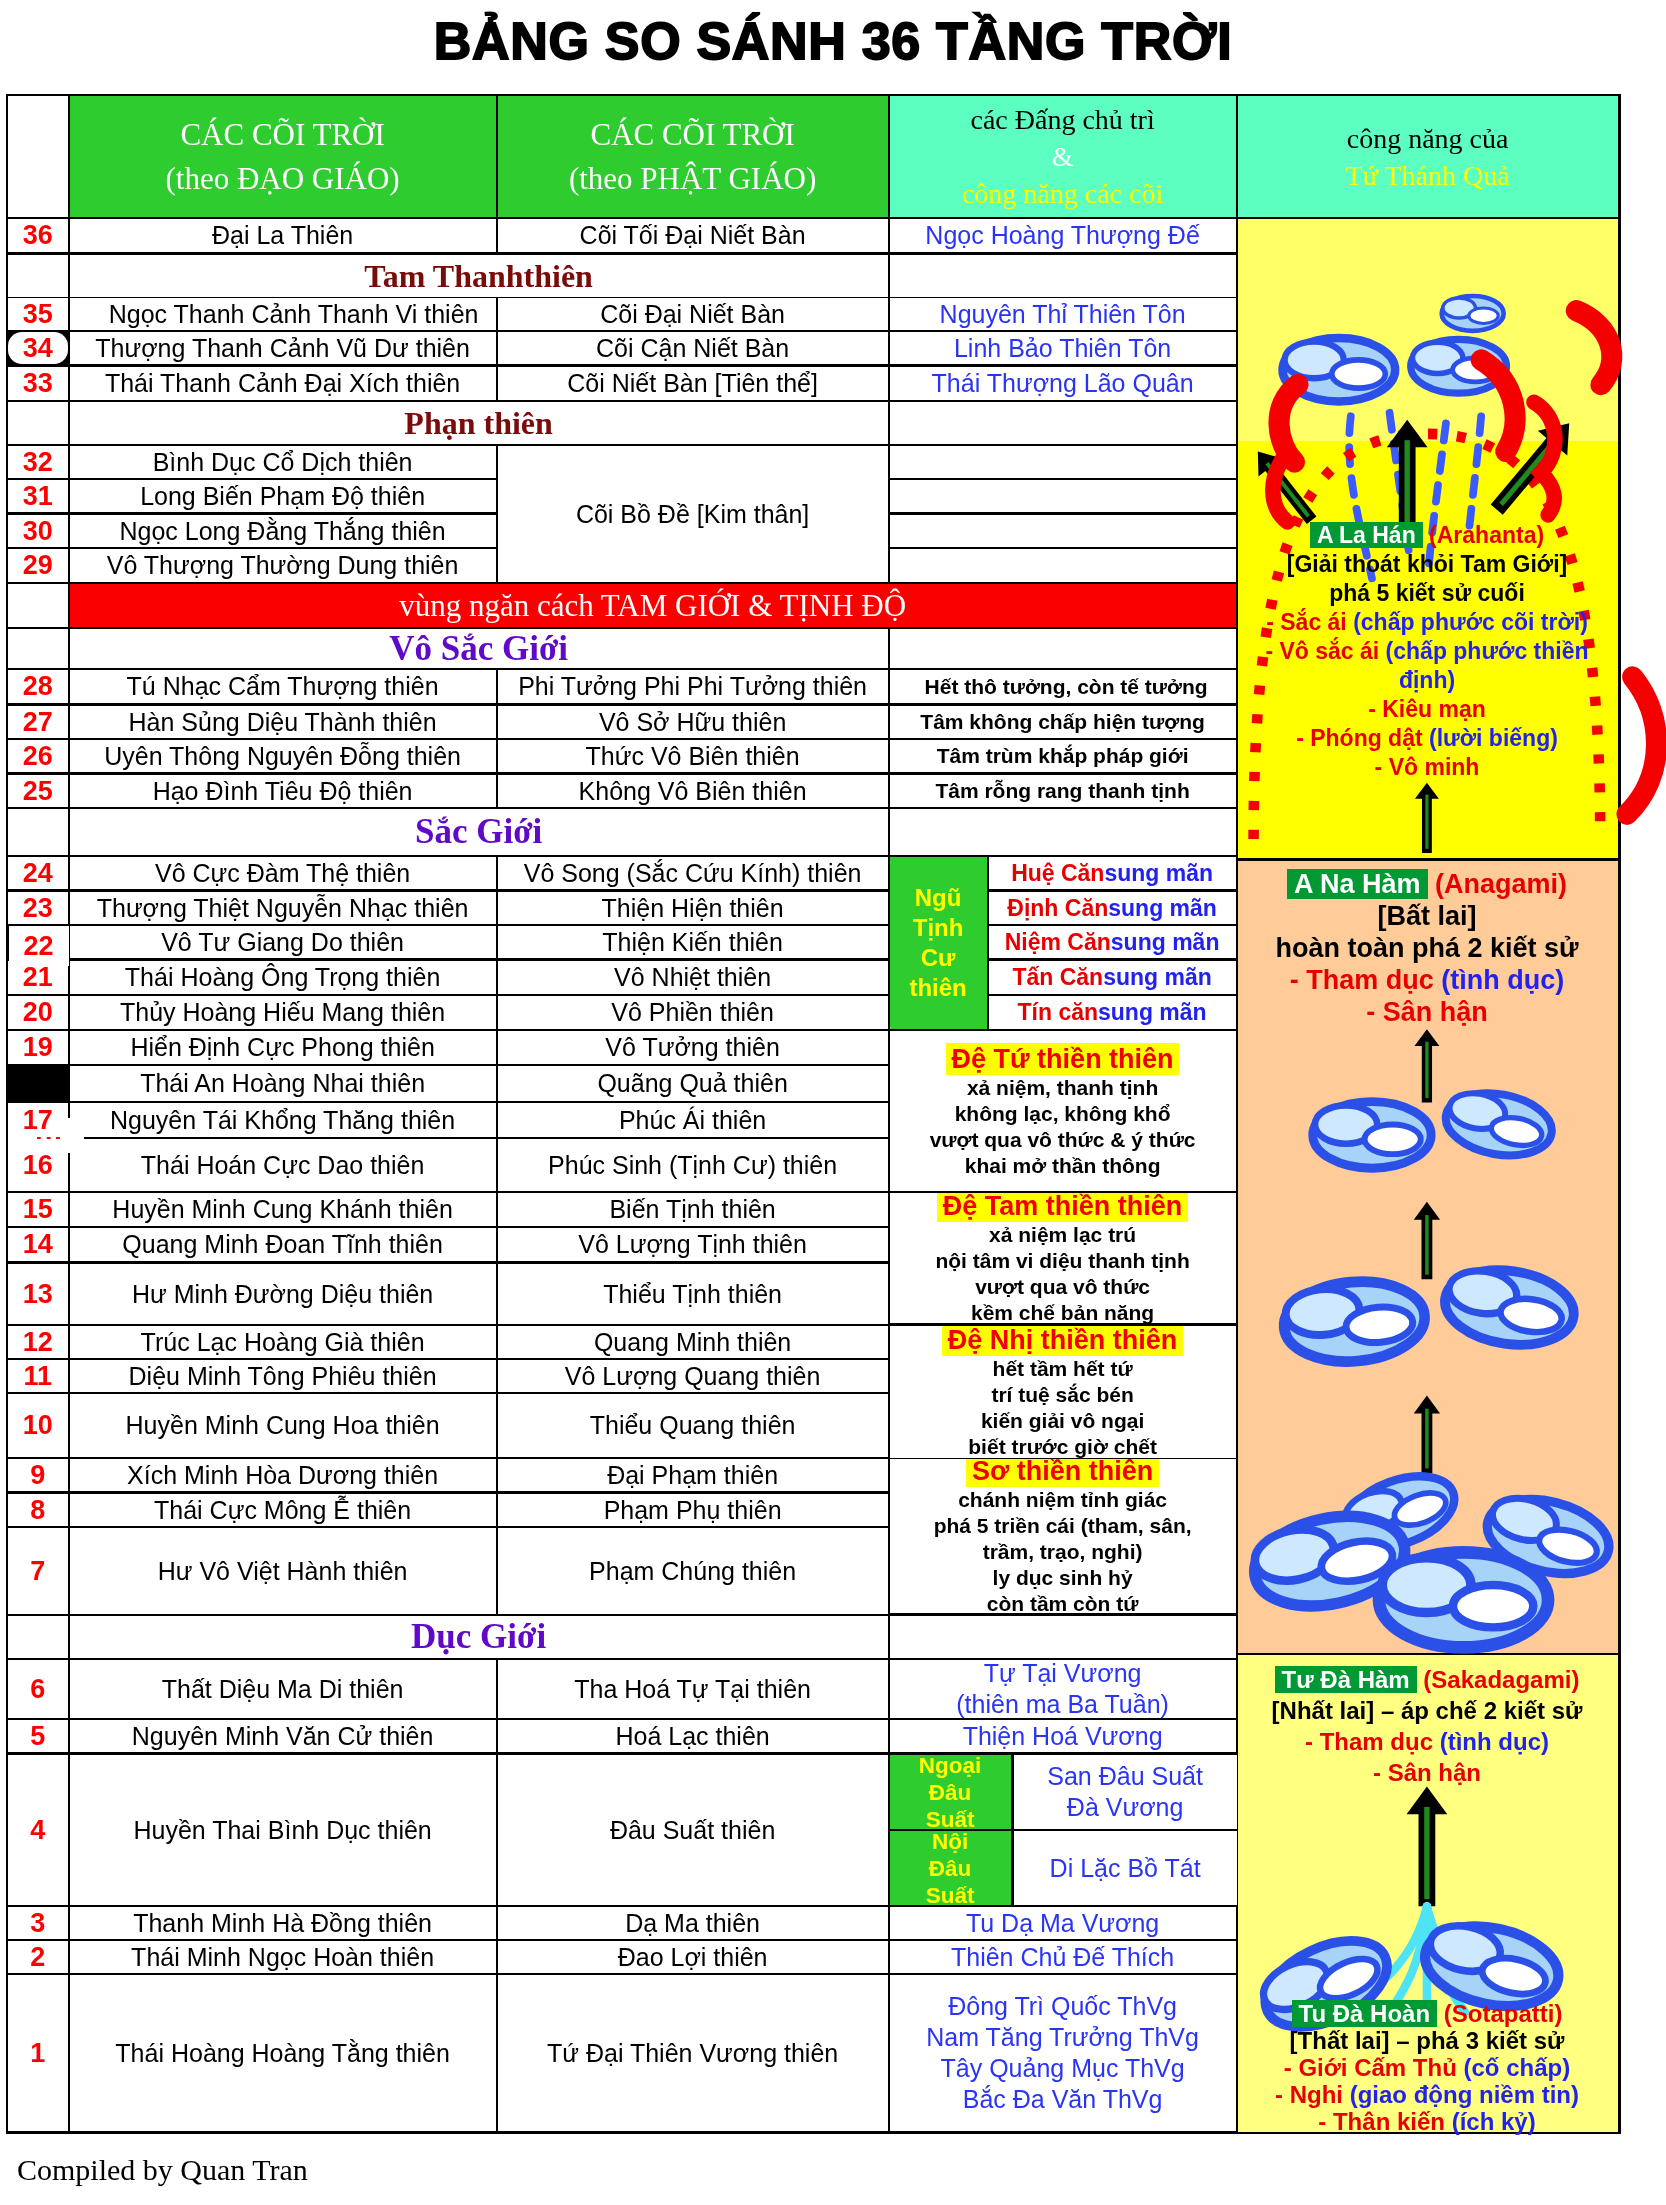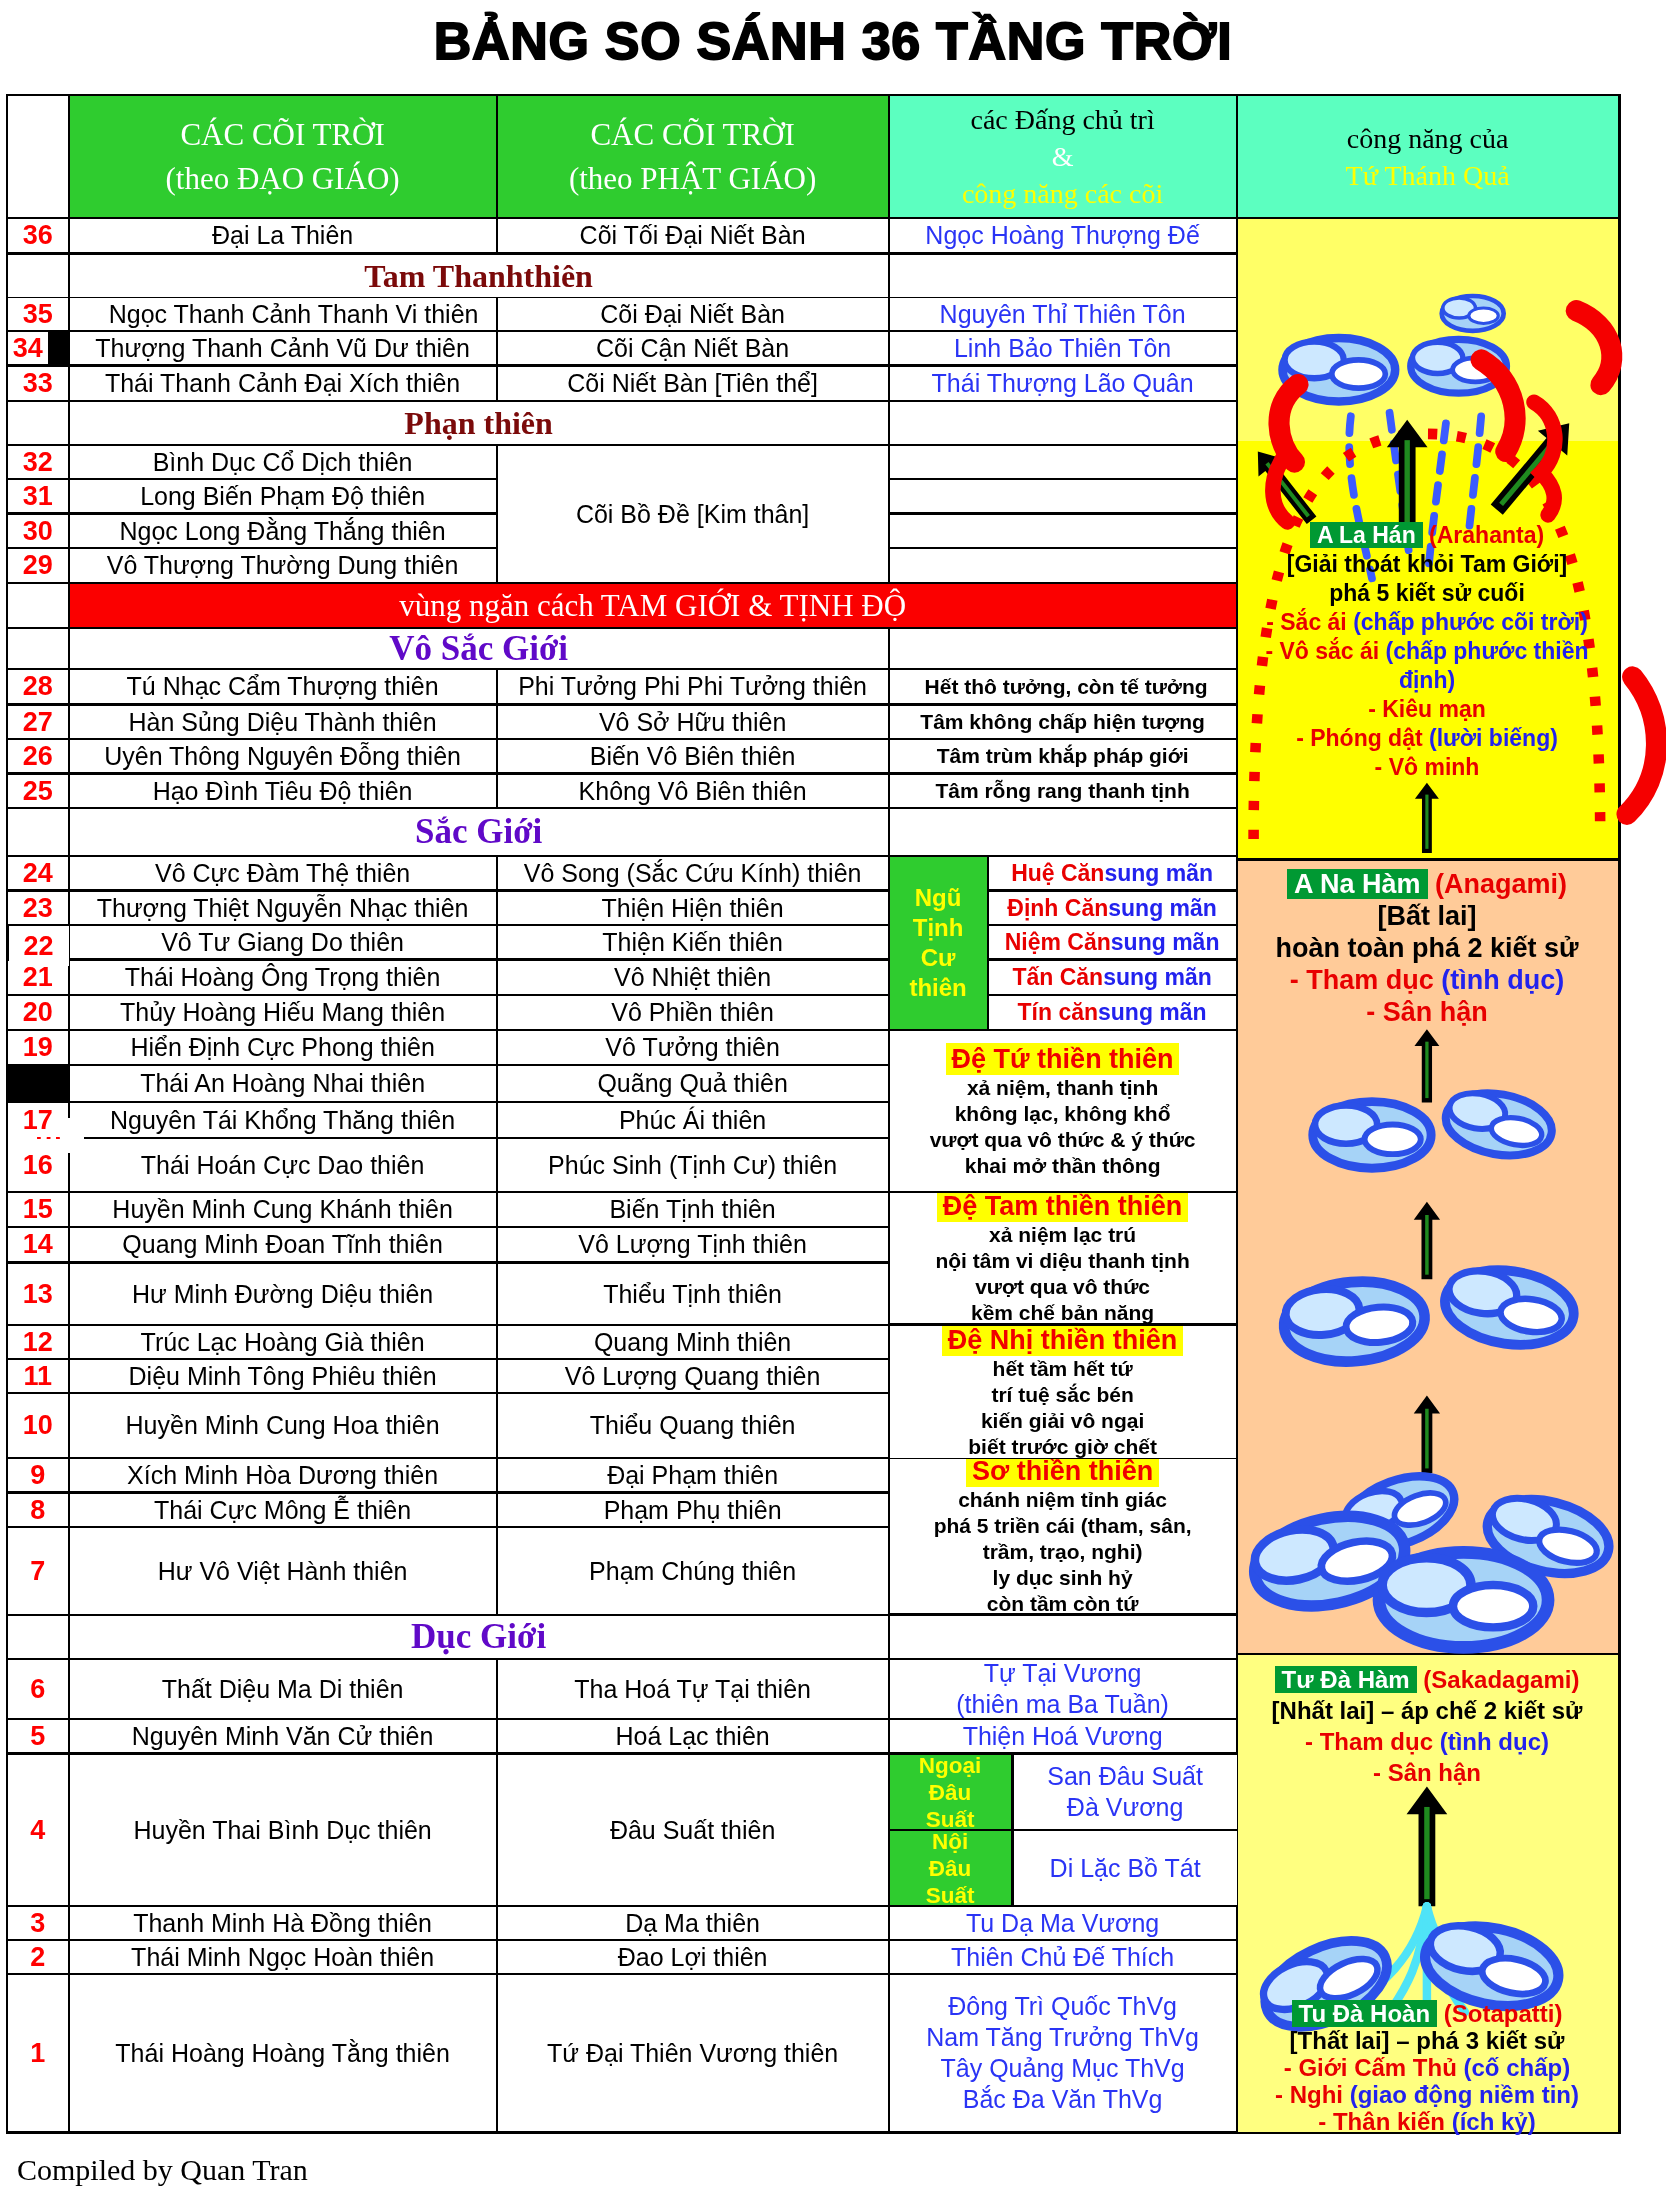--- a/index.html
+++ b/index.html
@@ -91,21 +91,21 @@
       </div>
       <div class="cell num" style="left: 2.1px; top: 161px; width: 60px; height: 42px;"></div>
       <div class="cell band sect" style="left: 64px; top: 161px; width: 818px; height: 42px;">Tam Thanhthiên</div>
       <div class="cell " style="left: 884px; top: 161px; width: 346px; height: 42px;"></div>
       <div class="cell num" style="left: 2.1px; top: 204px; width: 60px; height: 32px;">35</div>
       <div class="cell tao" style="left: 64px; top: 204px; width: 426px; height: 32px; padding-left: 22px;">Ngọc Thanh Cảnh Thanh Vi thiên</div>
       <div class="cell bud" style="left: 492px; top: 204px; width: 390px; height: 32px;">Cõi Đại Niết Bàn</div>
       <div class="cell col dblue" style="left: 884px; top: 204px; width: 346px; height: 32px;">
         <div>Nguyên Thỉ Thiên Tôn</div>
       </div>
-      <div class="cell num" style="left: 2.1px; top: 238px; width: 40px; height: 32px;">34</div>
+      <div class="cell num" style="left: 2.1px; top: 238px; width: 60px; height: 32px; border-radius: 14px;">34</div>
       <div class="cell tao" style="left: 64px; top: 238px; width: 426px; height: 32px;">Thượng Thanh Cảnh Vũ Dư thiên</div>
       <div class="cell bud" style="left: 492px; top: 238px; width: 390px; height: 32px;">Cõi Cận Niết Bàn</div>
       <div class="cell col dblue" style="left: 884px; top: 238px; width: 346px; height: 32px;">
         <div>Linh Bảo Thiên Tôn</div>
       </div>
       <div class="cell num" style="left: 2.1px; top: 273px; width: 60px; height: 33px;">33</div>
       <div class="cell tao" style="left: 64px; top: 273px; width: 426px; height: 33px;">Thái Thanh Cảnh Đại Xích thiên</div>
       <div class="cell bud" style="left: 492px; top: 273px; width: 390px; height: 33px;">Cõi Niết Bàn [Tiên thể]</div>
       <div class="cell col dblue" style="left: 884px; top: 273px; width: 346px; height: 33px;">
         <div>Thái Thượng Lão Quân</div>
@@ -137,21 +137,21 @@
         <div>Hết thô tưởng, còn tế tưởng</div>
       </div>
       <div class="cell num" style="left: 2.1px; top: 612px; width: 60px; height: 32px;">27</div>
       <div class="cell tao" style="left: 64px; top: 612px; width: 426px; height: 32px;">Hàn Sủng Diệu Thành thiên</div>
       <div class="cell bud" style="left: 492px; top: 612px; width: 390px; height: 32px;">Vô Sở Hữu thiên</div>
       <div class="cell col dblack" style="left: 884px; top: 612px; width: 346px; height: 32px;">
         <div>Tâm không chấp hiện tượng</div>
       </div>
       <div class="cell num" style="left: 2.1px; top: 646px; width: 60px; height: 32px;">26</div>
       <div class="cell tao" style="left: 64px; top: 646px; width: 426px; height: 32px;">Uyên Thông Nguyên Đỗng thiên</div>
-      <div class="cell bud" style="left: 492px; top: 646px; width: 390px; height: 32px;">Biến Vô Biên thiên</div>
+      <div class="cell bud" style="left: 492px; top: 646px; width: 390px; height: 32px;">Thức Vô Biên thiên</div>
       <div class="cell col dblack" style="left: 884px; top: 646px; width: 346px; height: 32px;">
         <div>Tâm trùm khắp pháp giới</div>
       </div>
       <div class="cell num" style="left: 2.1px; top: 681px; width: 60px; height: 32px;">25</div>
       <div class="cell tao" style="left: 64px; top: 681px; width: 426px; height: 32px;">Hạo Đình Tiêu Độ thiên</div>
       <div class="cell bud" style="left: 492px; top: 681px; width: 390px; height: 32px;">Không Vô Biên thiên</div>
       <div class="cell col dblack" style="left: 884px; top: 681px; width: 346px; height: 32px;">
         <div>Tâm rỗng rang thanh tịnh</div>
       </div>
       <div class="cell num" style="left: 2.1px; top: 715px; width: 60px; height: 46px;"></div>

